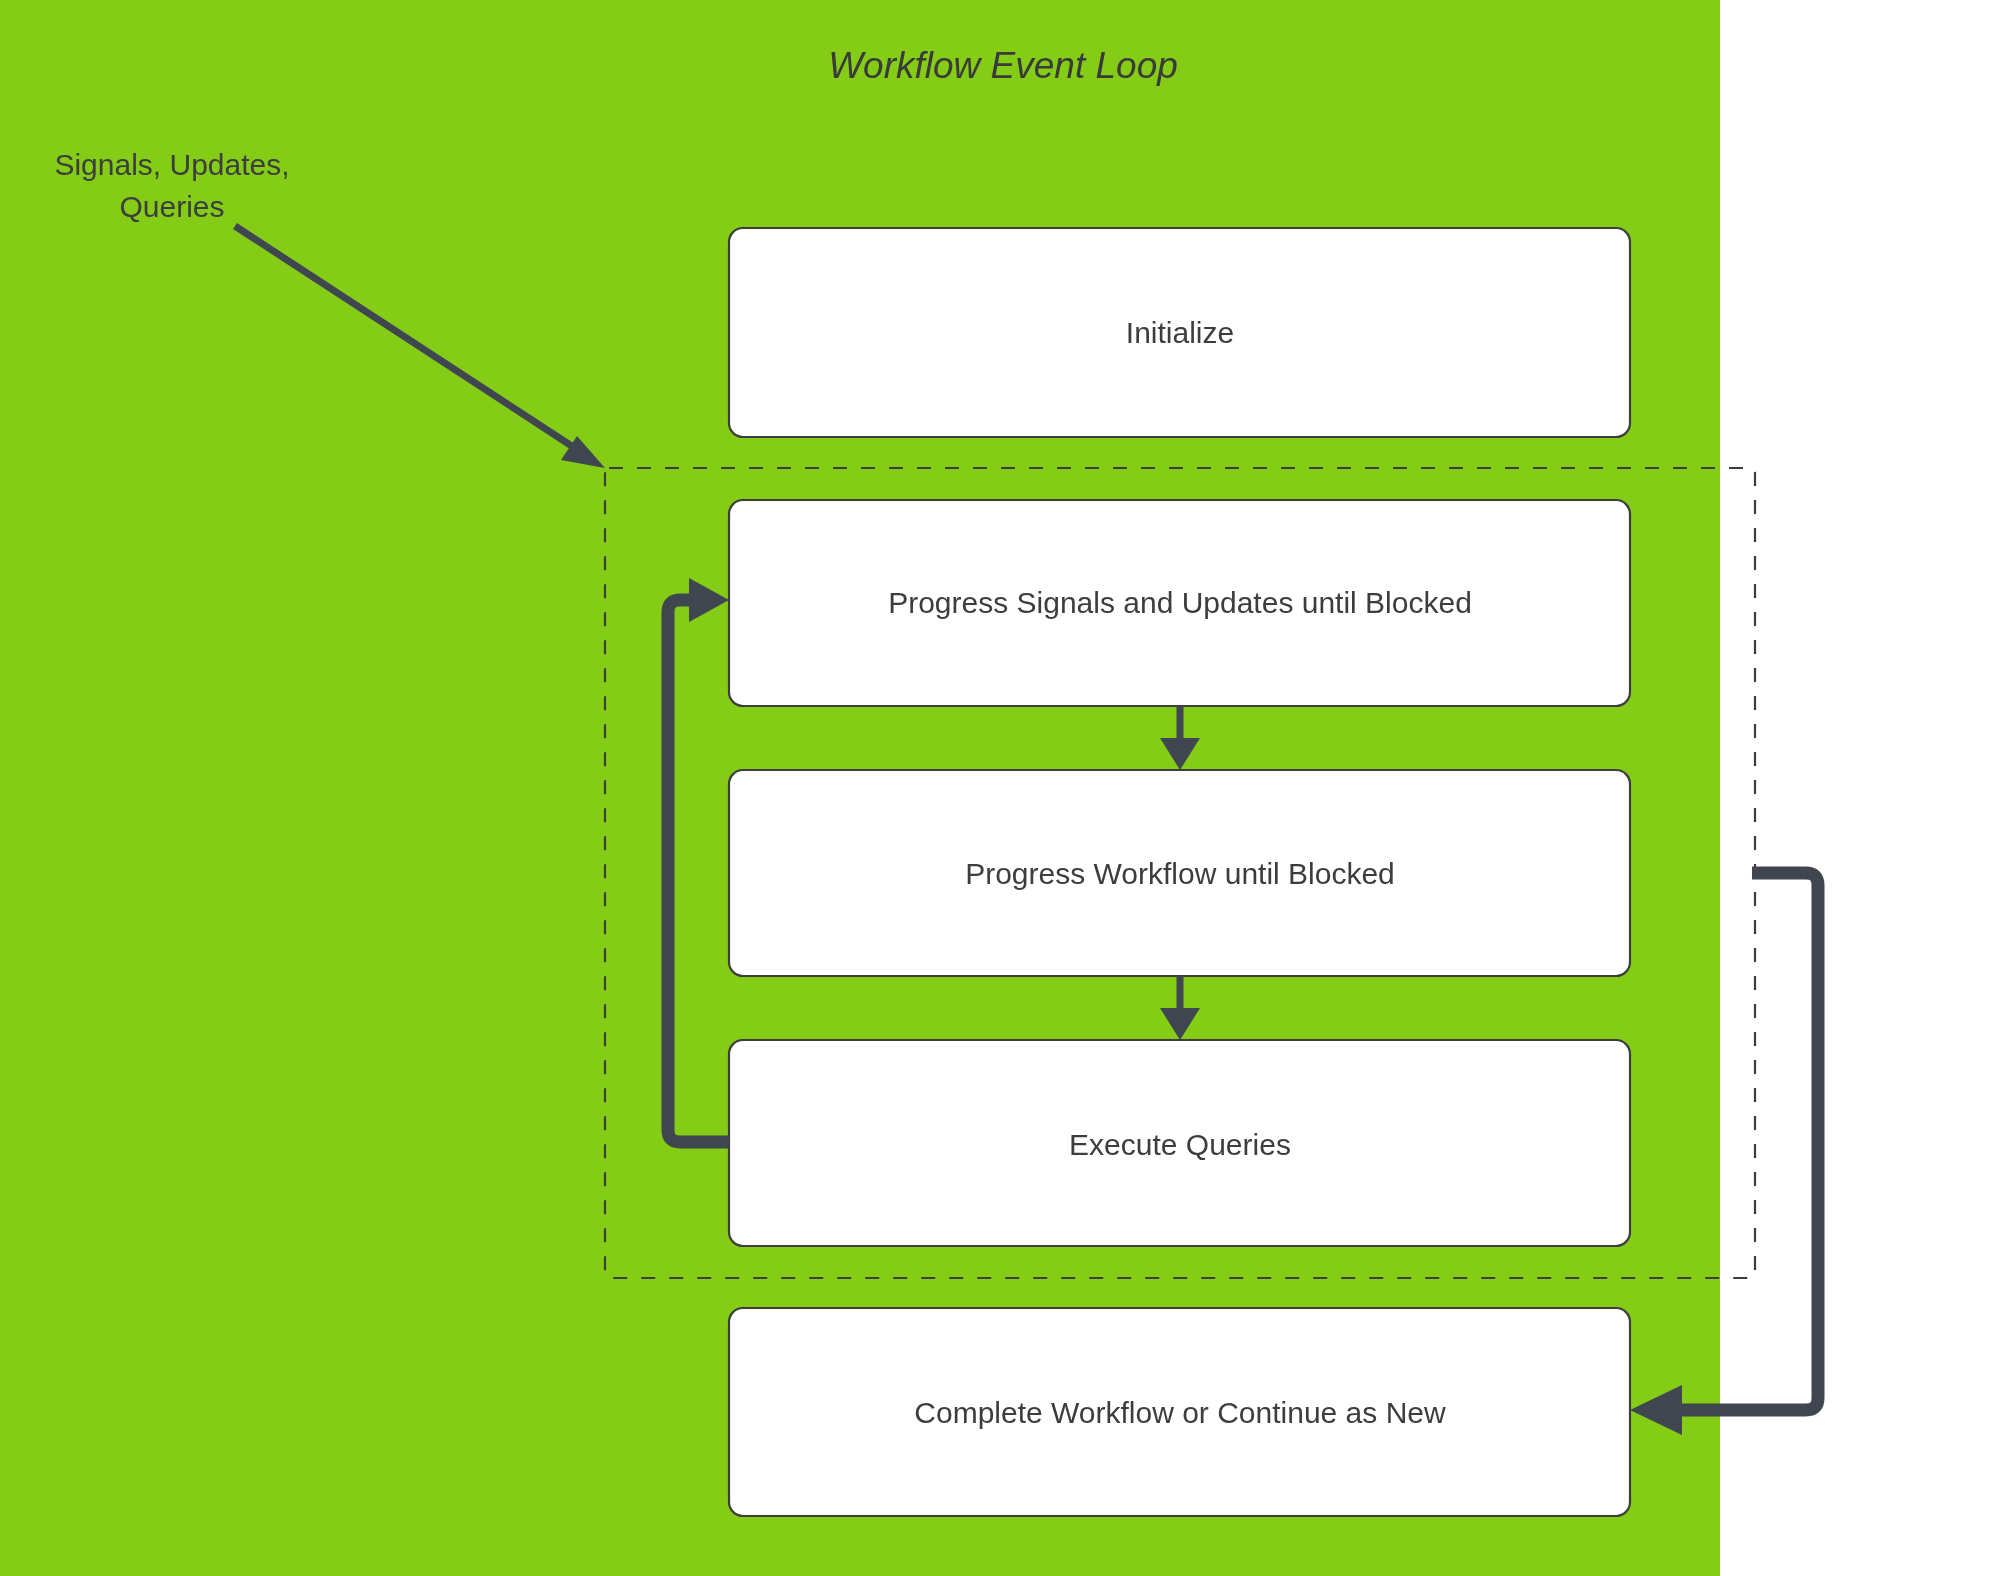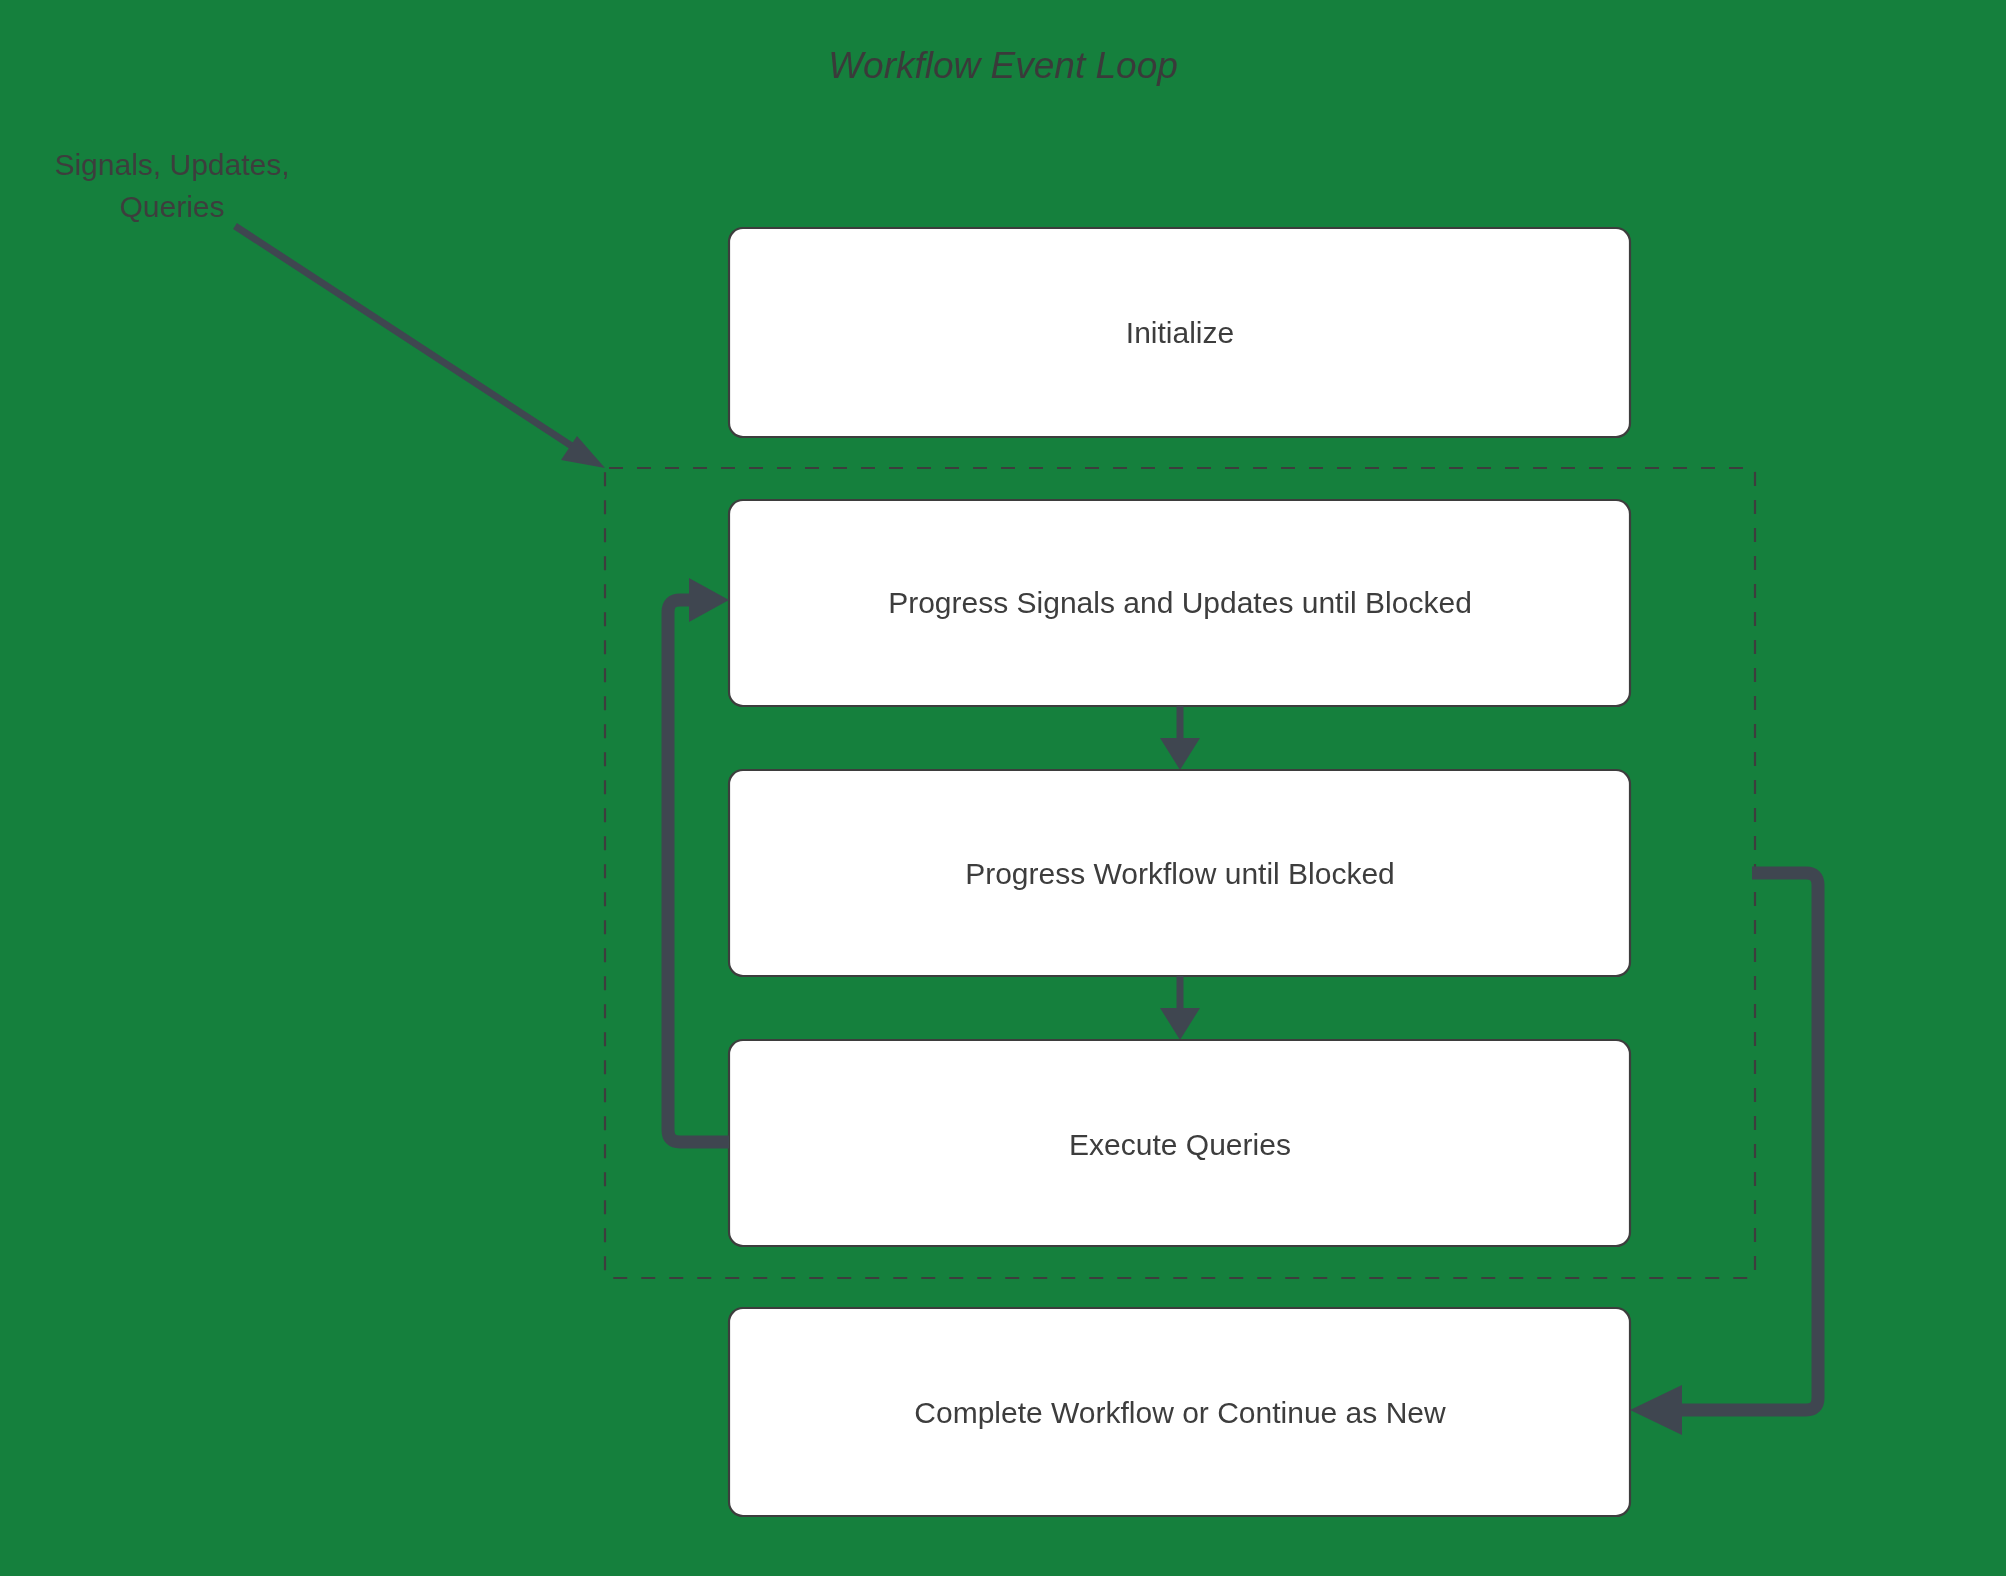--- a/index.html
+++ b/index.html
@@ -8,23 +8,23 @@
     background: #ffffff;
   }
   body {
     width: 2006px;
     height: 1576px;
     overflow: hidden;
     font-family: "Liberation Sans", sans-serif;
   }
   #diagram-root {
     position: relative;
-    width: 2006px;
+    width: 1720px;
     height: 1576px;
-    background: #15803d;
+    background: #84cc16;
   }
   svg.canvas {
     position: absolute;
     left: 0;
     top: 0;
     width: 2006px;
     height: 1576px;
     display: block;
   }
   .diagram-title {

